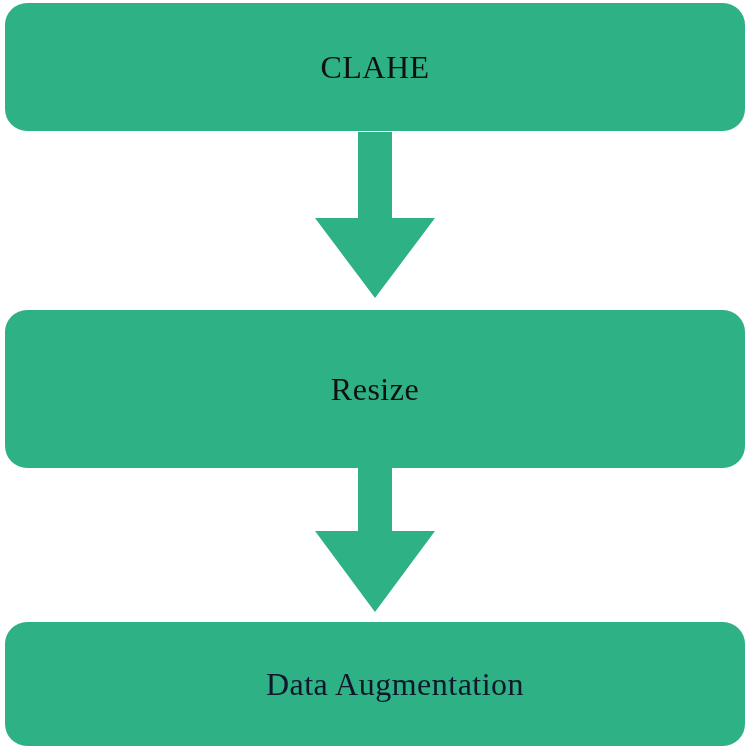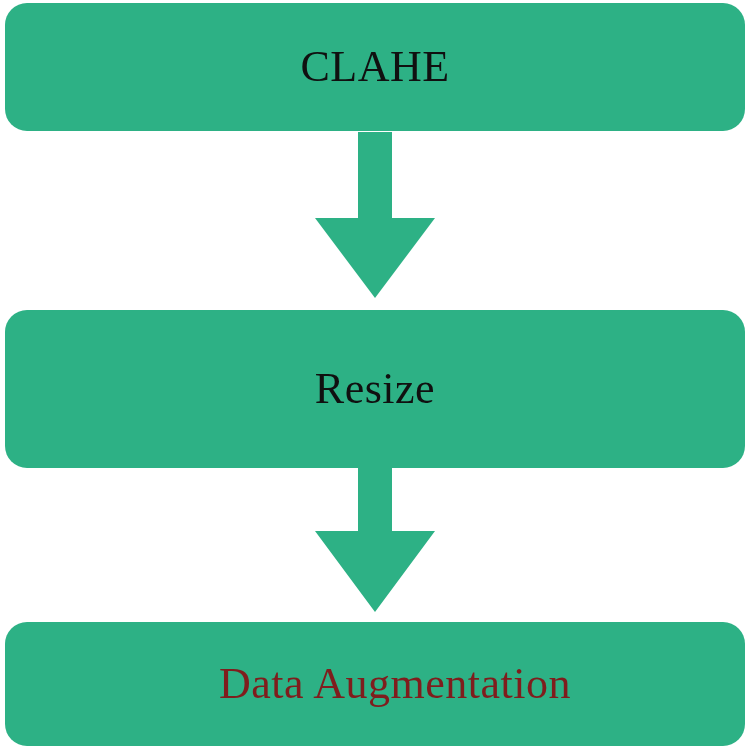--- a/index.html
+++ b/index.html
@@ -19,21 +19,21 @@
     position: absolute;
     left: 5px;
     width: 740px;
     border-radius: 22px;
     display: flex;
     align-items: center;
     justify-content: center;
     box-sizing: border-box;
   }
   .node-label {
-    font-size: 44px;
+    font-size: 32px;
     letter-spacing: 0.5px;
     line-height: 1;
     text-align: center;
   }
   #node-clahe   { top: 3px;   height: 128px; }
   #node-resize  { top: 310px; height: 158px; }
   #node-augment { top: 622px; height: 124px; }
 
   .arrow {
     position: absolute;
@@ -63,16 +63,16 @@
     <span class="node-label" style="color: rgb(16, 16, 16);">Resize</span>
   </div>
 
   <div class="arrow" id="arrow-2">
     <svg viewBox="0 0 120 166" preserveAspectRatio="none" aria-hidden="true">
       <polygon points="43,0 77,0 77,86 120,86 60,166 0,86 43,86" fill="#2db185"></polygon>
     </svg>
   </div>
 
   <div class="node" id="node-augment" style="background-color: rgb(45, 177, 133);">
-    <span class="node-label" style="color: #7f1d1d; margin-left: 40px;">Data Augmentation</span>
+    <span class="node-label" style="color: #0f172a; margin-left: 40px;">Data Augmentation</span>
   </div>
 
 </div>
 
 </body></html>

